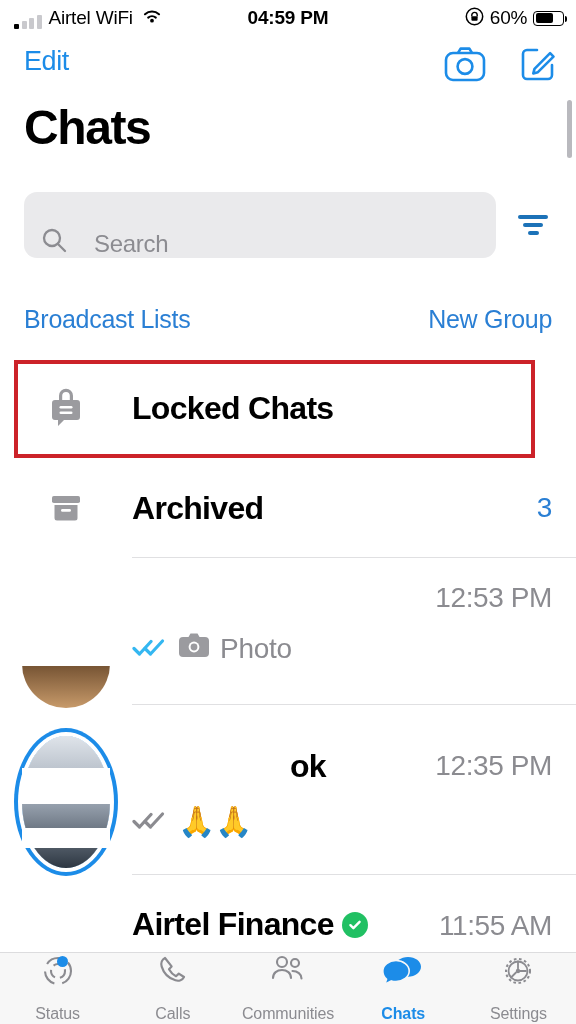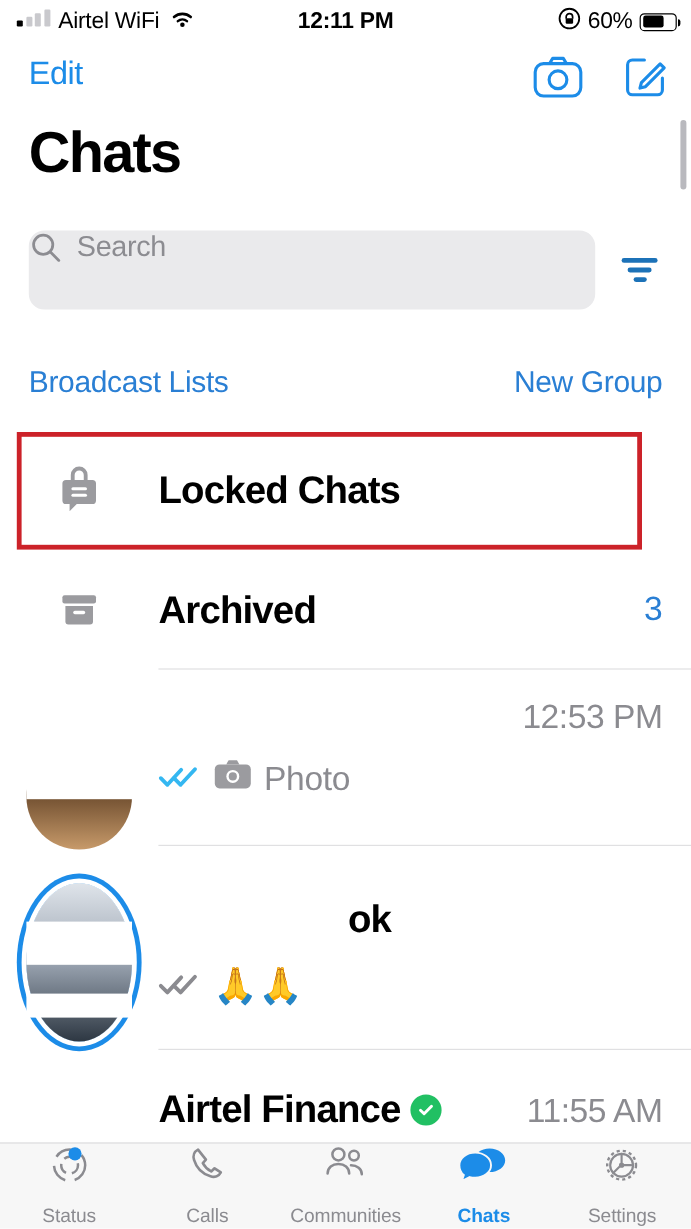--- a/index.html
+++ b/index.html
@@ -10,21 +10,21 @@
     -webkit-font-smoothing:antialiased;
     overflow:hidden;
   }
   .phone { position:relative; width:576px; height:1024px; background:#fff; }
 
   
   .statusbar {
     position:absolute; top:0; left:0; width:576px; height:36px;
     display:flex; align-items:center; color:#000;
   }
-  .sb-left { position:absolute; left:14px; display:flex; align-items:flex-start; gap:7px; }
+  .sb-left { position:absolute; left:14px; display:flex; align-items:flex-end; gap:7px; }
   .sig { display:flex; align-items:flex-end; gap:2.5px; height:15px; }
   .sig i { display:block; width:5px; background:#c9c9cd; border-radius:1px; }
   .sig i:nth-child(1){ height:5px; background:#000; }
   .sig i:nth-child(2){ height:8px; }
   .sig i:nth-child(3){ height:11px; }
   .sig i:nth-child(4){ height:14px; }
   .carrier { font-size:19px; letter-spacing:-0.2px; }
   .sb-center { position:absolute; left:0; width:576px; text-align:center; font-size:19px; font-weight:600; letter-spacing:-0.2px; }
   .sb-right { position:absolute; right:12px; display:flex; align-items:center; gap:6px; }
   .batt-pct { font-size:19px; letter-spacing:-0.3px; }
@@ -41,21 +41,21 @@
   
   .bigtitle { position:absolute; top:104px; left:24px; font-size:48px; font-weight:bold; letter-spacing:-1.4px; color:#000; line-height:1; }
 
   
   .scrollbar { position:absolute; right:4px; top:100px; width:5px; height:58px; background:#b9b9be; border-radius:3px; }
 
   
   .searchrow { position:absolute; top:192px; left:0; width:576px; height:66px; }
   .searchfield {
     position:absolute; left:24px; top:0; width:472px; height:66px;
-    background:#eaeaec; border-radius:13px; display:flex; align-items:flex-start; padding-left:0; gap:12px;
+    background:#eaeaec; border-radius:13px; display:flex; align-items:flex-end; padding-left:16px; gap:26px;
   }
   .search-ph { font-size:24px; color:#8c8c91; letter-spacing:-0.3px; }
   .filter-btn { position:absolute; right:26px; top:20px; width:34px; height:26px; display:flex; flex-direction:column; align-items:center; justify-content:center; gap:4px; }
   .filter-btn i { display:block; background:#1c72b8; border-radius:2px; height:4px; }
   .filter-btn i:nth-child(1){ width:30px; }
   .filter-btn i:nth-child(2){ width:20px; }
   .filter-btn i:nth-child(3){ width:11px; }
 
   
   .actionrow { position:absolute; top:305px; left:0; width:576px; height:40px; }
@@ -115,21 +115,21 @@
         </span>
       <span class="carrier">Airtel WiFi</span>
       <span>
         <svg width="24" height="18" viewBox="0 0 24 18">
             <path d="M12 15.6a1.9 1.9 0 110-3.8 1.9 1.9 0 010 3.8z" fill="#000"></path>
             <path d="M8.2 10.6a5.9 5.9 0 017.6 0" stroke="#000" stroke-width="2.1" fill="none" stroke-linecap="round"></path>
             <path d="M5 7.2a10.6 10.6 0 0114 0" stroke="#000" stroke-width="2.1" fill="none" stroke-linecap="round"></path>
           </svg>
       </span>
     </div>
-    <div class="sb-center">12:11 PM</div>
+    <div class="sb-center">04:59 PM</div>
     <div class="sb-right">
       <span>
         <svg width="19" height="19" viewBox="0 0 19 19">
             <circle cx="9.5" cy="9.5" r="8.2" fill="none" stroke="#000" stroke-width="1.5"></circle>
             <path d="M6.8 9.6V8.1a2.7 2.7 0 015.4 0v1.5" fill="none" stroke="#000" stroke-width="1.4"></path>
             <rect x="6.4" y="9.3" width="6.2" height="4.4" rx="1" fill="#000"></rect>
           </svg>
       </span>
       <span class="batt-pct">60%</span>
       <span class="batt">
@@ -239,20 +239,21 @@
       </div>
       <div class="hairline" style="top:146px;"></div>
     </div>
 
     <div class="chat-row" style="height:170px;">
       <div class="avatar-wrap" style="top:28px; height:132px;">
         <div class="avatar av-b ring" style="height:132px;"></div>
         <div class="clip-top" style="top:32px; height:36px;"></div>
         <div class="clip-top" style="top:92px; height:20px;"></div>
       </div>
+      <div class="meta" style="top:42px;">12:35 PM</div>
       <div class="cname" style="position:absolute; left:290px; top:40px;">ok</div>
       <div class="preview" style="position:absolute; left:132px; top:96px;">
         <span>
           <svg width="36" height="22" viewBox="0 0 36 22">
               <path d="M2 12.5l5.5 5.5L19 5.5" fill="none" stroke="#8b8b90" stroke-width="3.2" stroke-linecap="round" stroke-linejoin="round"></path>
               <path d="M13 12.5l5.5 5.5L30.5 5" fill="none" stroke="#8b8b90" stroke-width="3.2" stroke-linecap="round" stroke-linejoin="round"></path>
             </svg>
         </span>
         <span style="font-size:30px;">🙏🙏</span>
       </div>

